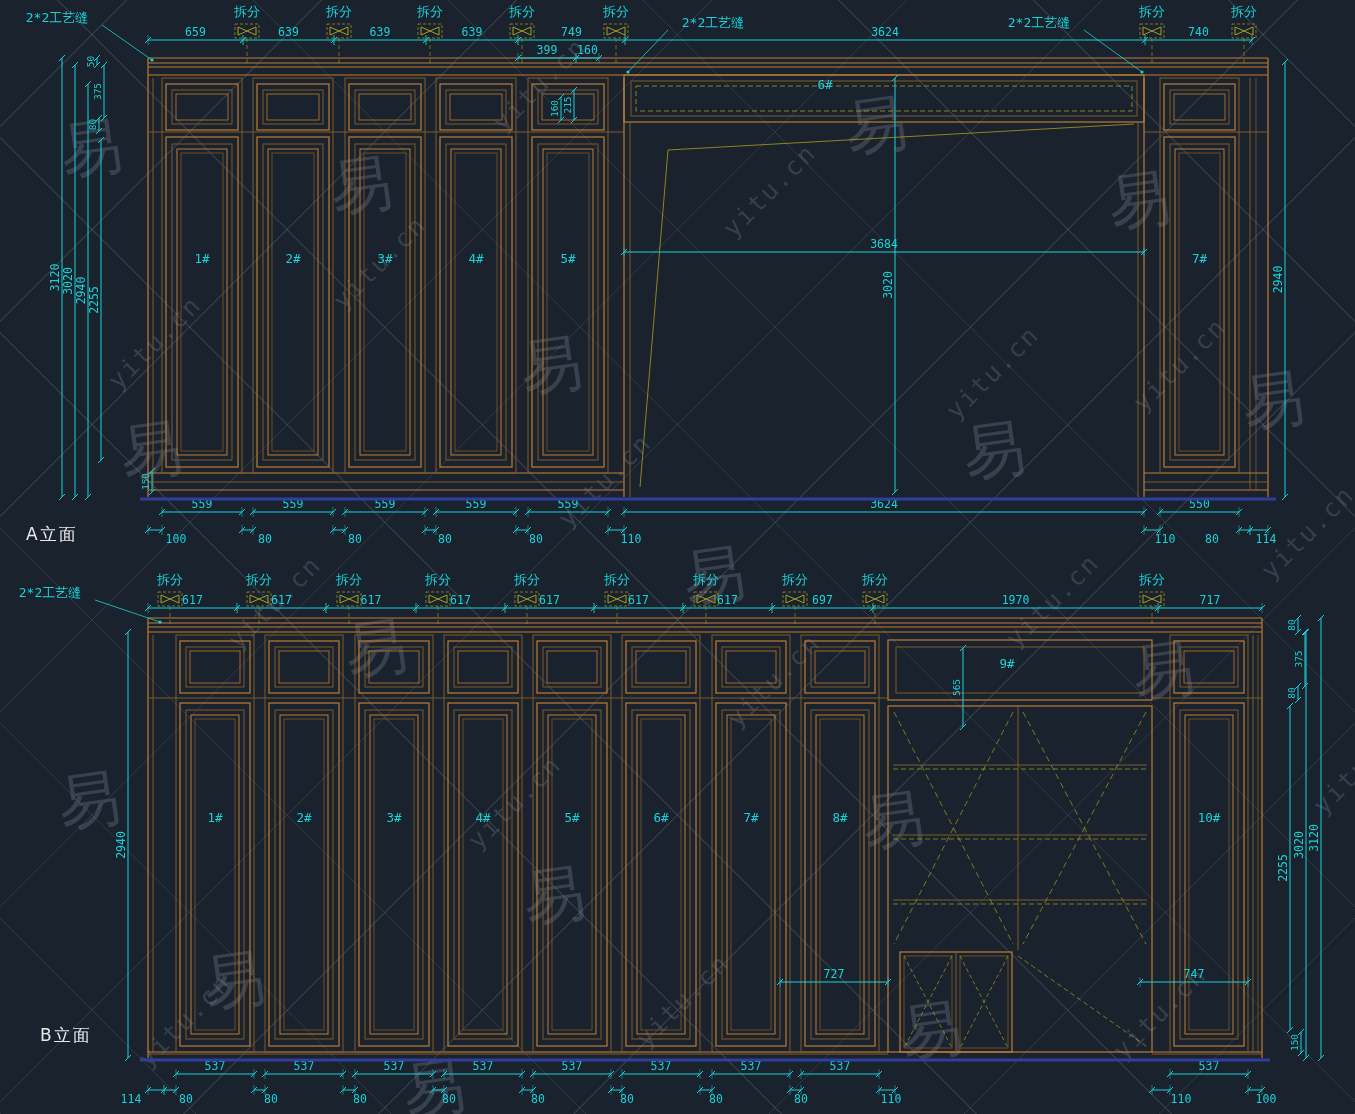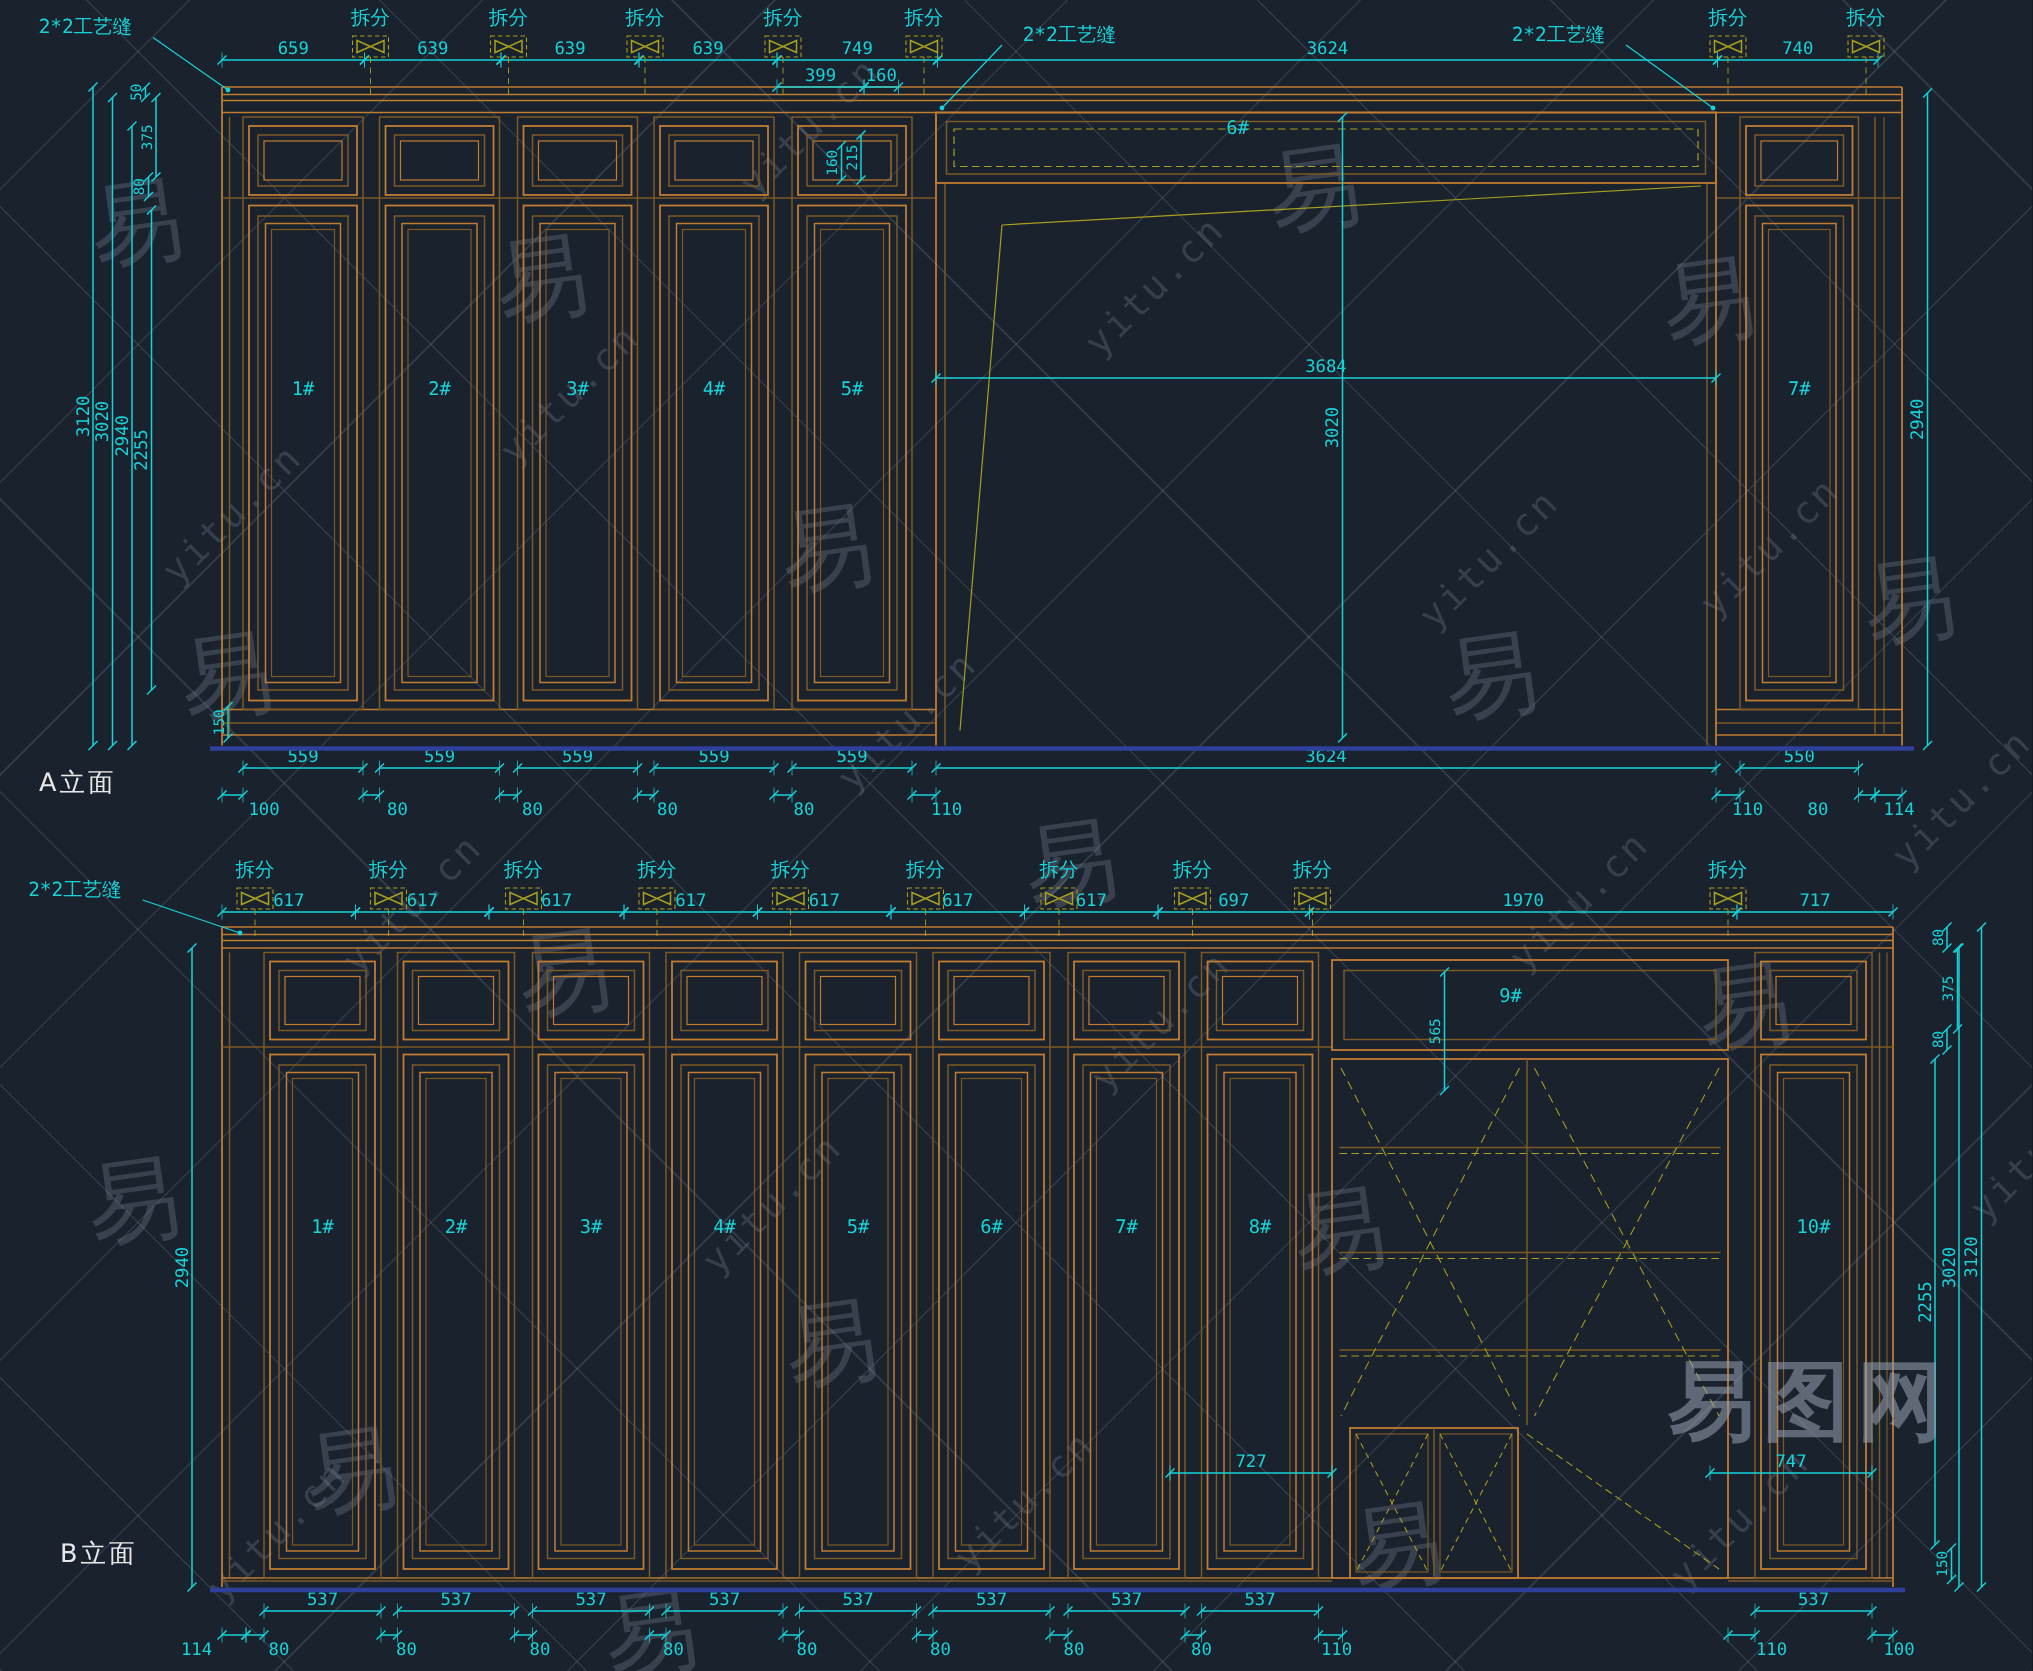--- a/index.html
+++ b/index.html
@@ -11,21 +11,21 @@
       repeating-linear-gradient(45deg,  rgba(125,136,152,.22) 0px, rgba(125,136,152,.22) 1px, transparent 1px, transparent 138px),
       repeating-linear-gradient(-45deg, rgba(125,136,152,.22) 0px, rgba(125,136,152,.22) 1px, transparent 1px, transparent 138px);}
   .wm-glyph{position:absolute;font-size:62px;color:rgba(122,132,150,.33);
     font-family:"DejaVu Sans","Liberation Sans",sans-serif;transform:rotate(-8deg);line-height:1}
   .wm-site{position:absolute;font-size:25px;color:rgba(122,132,150,.30);
     transform:rotate(-45deg);letter-spacing:2px;line-height:1}
   .logo{position:absolute;left:1112px;top:896px;font-size:58px;font-weight:bold;
     color:rgba(152,162,178,.55);font-family:"DejaVu Sans","Liberation Sans",sans-serif;letter-spacing:5px}
   .title{position:absolute;color:#e8e8ea;font-size:17px;letter-spacing:2px;
     font-family:"DejaVu Sans","Liberation Sans",sans-serif}
-  .title-a{left:26px;top:510px}
+  .title-a{left:26px;top:523px}
   .title-b{left:40px;top:1024px}
   svg.cad{position:absolute;left:0;top:0}
   text{user-select:none}
 </style>
 </head>
 <body>
 
 <div class="canvas">
   <div class="wm-lines"></div>
   <div id="wm">
@@ -817,14 +817,13 @@
         <rect x="1140" y="592" width="24" height="14" fill="none" stroke="#a8a01e" stroke-width="0.7" stroke-dasharray="3 2"></rect>
         <line x1="1152" y1="606" x2="1152" y2="624" stroke="#a8a01e" stroke-width="0.6" stroke-dasharray="4 3"></line>
         <text x="50" y="597" fill="#17d3d8" font-size="13" text-anchor="middle" font-family="&quot;DejaVu Sans Mono&quot;,&quot;Liberation Mono&quot;,monospace">2*2工艺缝</text>
         <line x1="95" y1="600" x2="160" y2="622" stroke="#17d3d8" stroke-width="0.8"></line>
         <circle cx="160" cy="622" r="1.6" fill="#17d3d8"></circle>
         <line x1="140" y1="1060" x2="1270" y2="1060" stroke="#2e3f9c" stroke-width="3"></line>
       </g>
     </svg>
   <div class="title title-a">A立面</div>
   <div class="title title-b">B立面</div>
-  <div class="logo">易图网</div>
 </div>
 
 </body></html>

